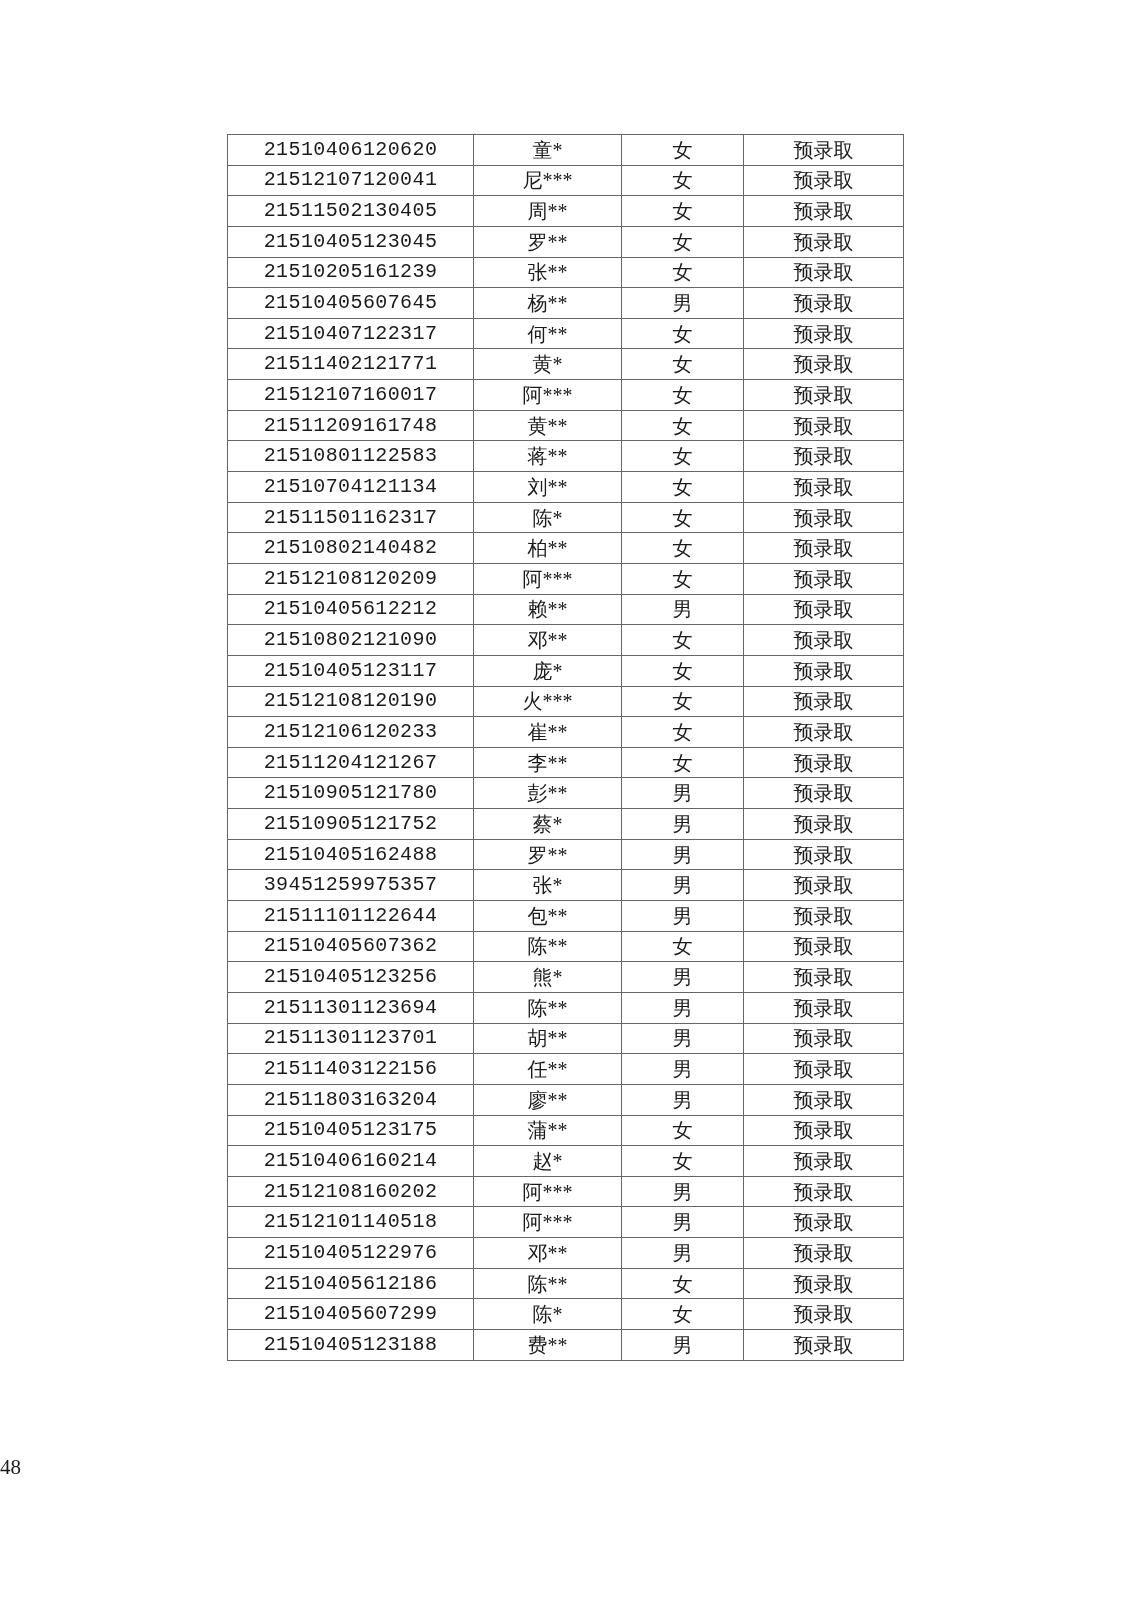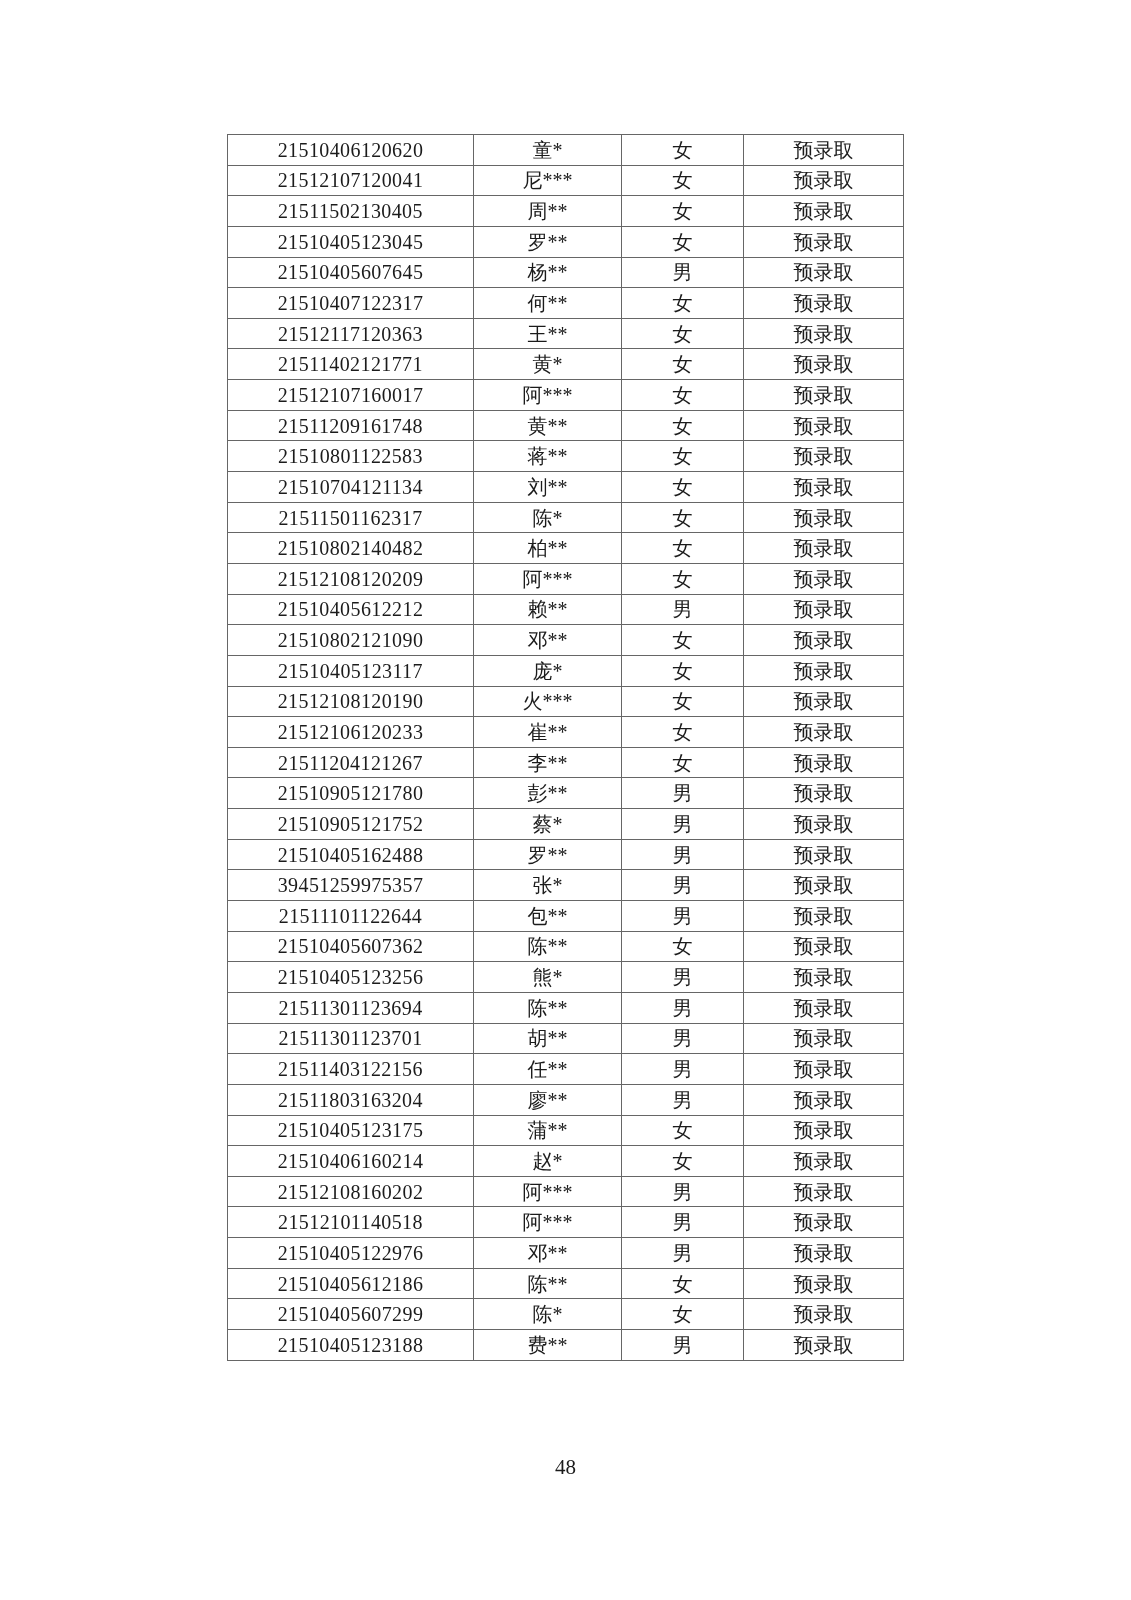--- a/index.html
+++ b/index.html
@@ -29,34 +29,34 @@
     padding: 0;
     text-align: center;
     vertical-align: middle;
     font-size: 20px;
     color: var(--text-color, #1b1b1b);
     white-space: nowrap;
     overflow: hidden;
     line-height: 1;
   }
   td.cell-id {
-    font-family: Liberation Serif, serif;
+    font-family: Liberation Mono, monospace;
     font-size: 20px;
     letter-spacing: 0.4px;
   }
   td.cell-name, td.cell-gender, td.cell-status {
     font-family: "Liberation Serif", serif;
     font-size: 19px;
   }
   .page-number {
     position: absolute;
     top: 1455px;
     left: 0;
     width: 1131px;
-    text-align: center;
+    text-align: left;
     font-family: "Liberation Serif", serif;
     font-size: 21px;
     color: var(--text-color, #1b1b1b);
   }
 </style>
 </head>
 <body>
 
 <div class="page">
   <table class="admission">
@@ -85,34 +85,34 @@
     <td class="cell-gender">女</td>
     <td class="cell-status">预录取</td>
   </tr>
         <tr>
     <td class="cell-id">21510405123045</td>
     <td class="cell-name">罗**</td>
     <td class="cell-gender">女</td>
     <td class="cell-status">预录取</td>
   </tr>
         <tr>
+    <td class="cell-id">21510205161239</td>
+    <td class="cell-name">张**</td>
+    <td class="cell-gender">女</td>
+    <td class="cell-status">预录取</td>
+  </tr>
+        <tr>
     <td class="cell-id">21510405607645</td>
     <td class="cell-name">杨**</td>
     <td class="cell-gender">男</td>
     <td class="cell-status">预录取</td>
   </tr>
         <tr>
     <td class="cell-id">21510407122317</td>
     <td class="cell-name">何**</td>
-    <td class="cell-gender">女</td>
-    <td class="cell-status">预录取</td>
-  </tr>
-        <tr>
-    <td class="cell-id">21512117120363</td>
-    <td class="cell-name">王**</td>
     <td class="cell-gender">女</td>
     <td class="cell-status">预录取</td>
   </tr>
         <tr>
     <td class="cell-id">21511402121771</td>
     <td class="cell-name">黄*</td>
     <td class="cell-gender">女</td>
     <td class="cell-status">预录取</td>
   </tr>
         <tr>

